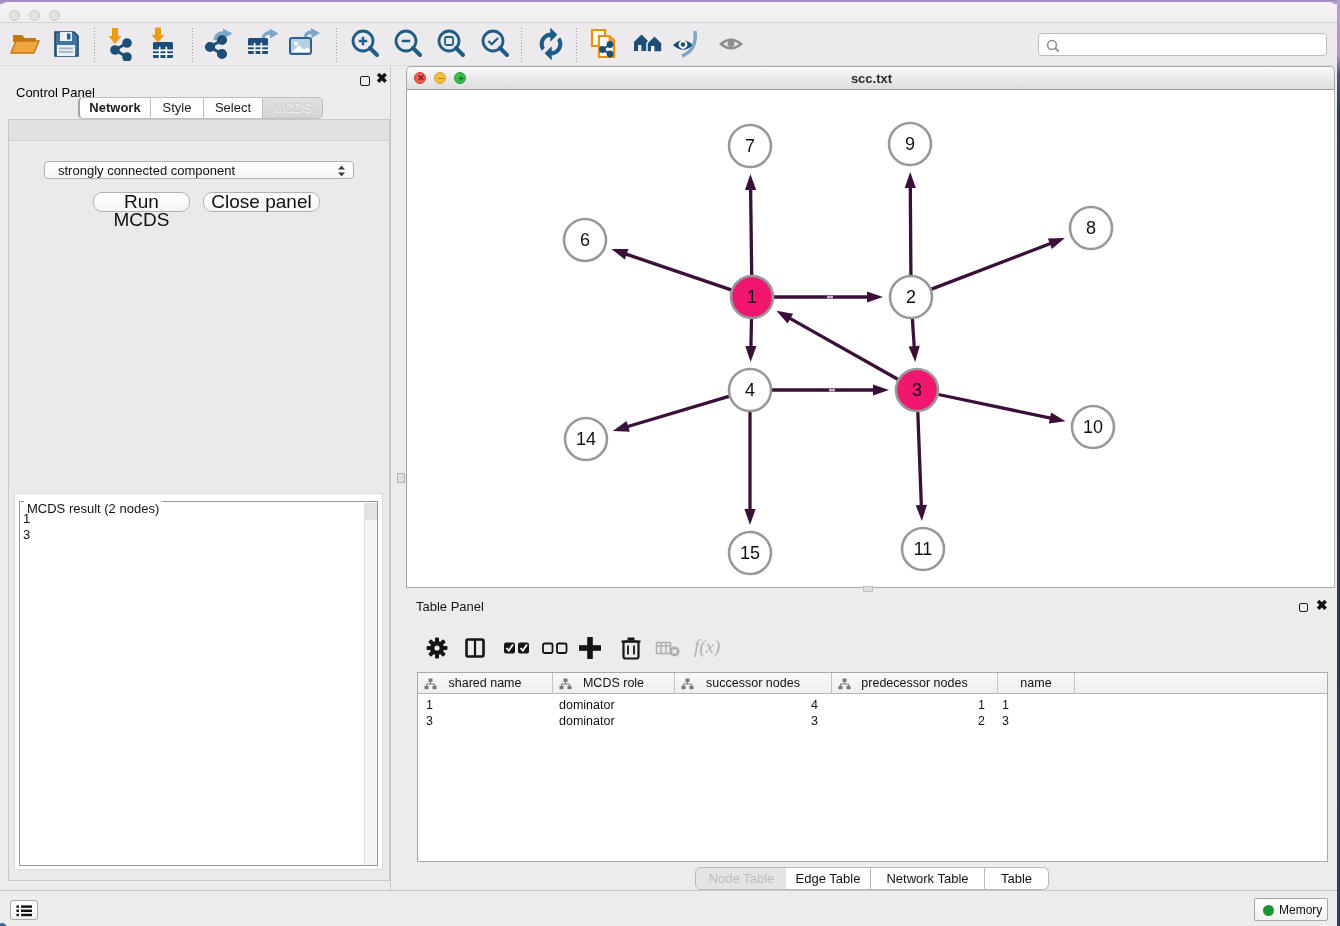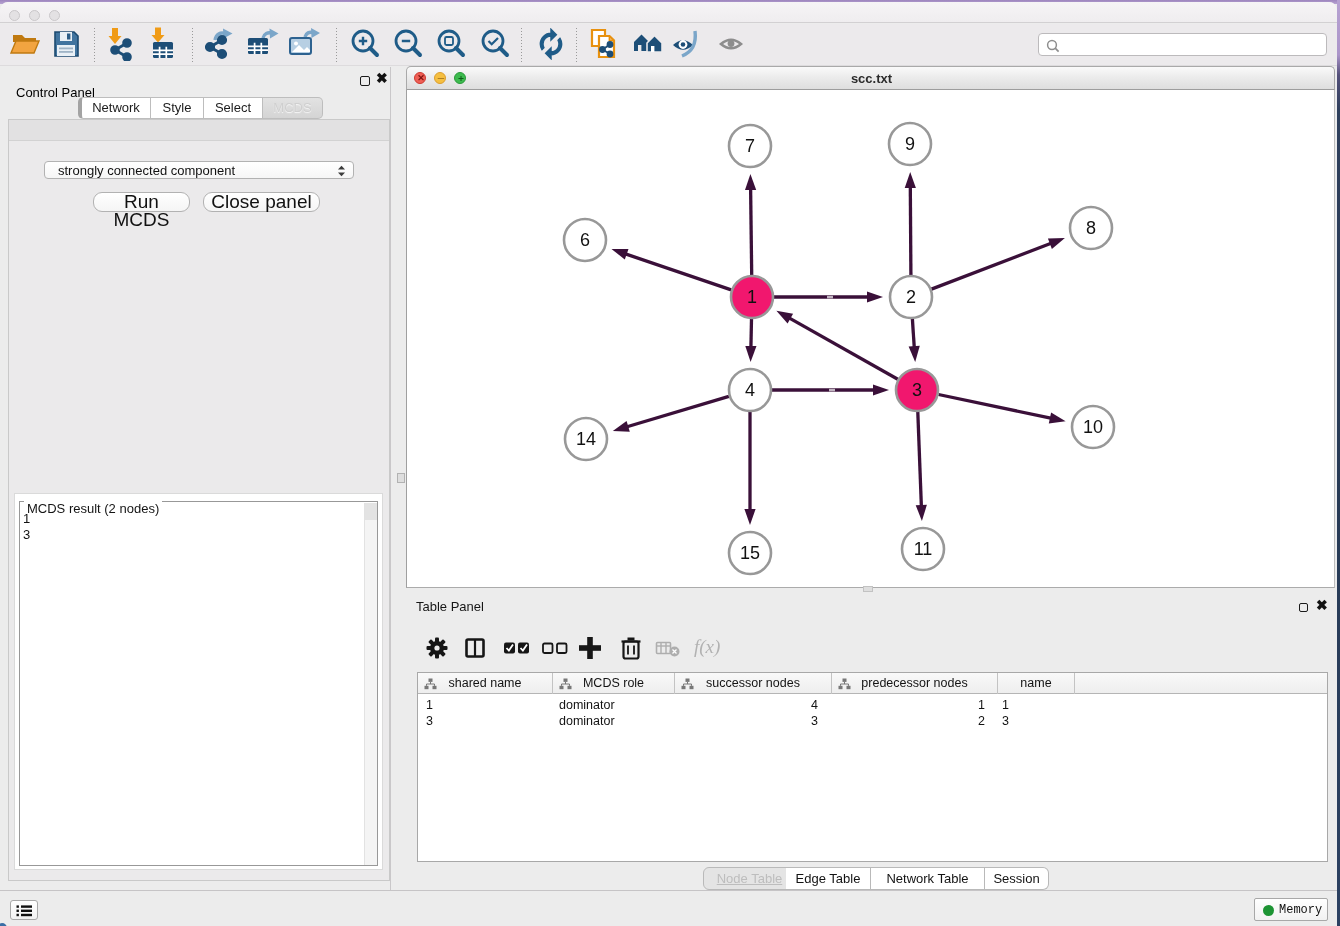--- a/index.html
+++ b/index.html
@@ -31,24 +31,24 @@
 #nethead { left:0; top:0; width:929px; height:24px; background:linear-gradient(180deg,#fafafa 0%,#ececec 45%,#dedede 100%);
   border:1px solid #a9a9a9; border-bottom:1px solid #9d9d9d; border-radius:5px 5px 0 0; }
 #nettitle { left:0; top:4px; width:929px; text-align:center; font-size:13px; font-weight:bold; color:#2b2b2b; }
 #netcanvas { left:0; top:24px; width:929px; height:498px; background:#fff; border-left:1px solid #9f9f9f; border-right:1px solid #bdbdbd; border-bottom:1px solid #ababab; }
 
 #tpanel { left:406px; top:590px; width:929px; height:298px; background:#ececec; }
 #tp-title { left:10px; top:7px; font-size:13px; color:#161616; }
 #ttable { left:11px; top:80px; width:911px; height:190px; background:#fff; border:1px solid #a8a8a8; }
 
 #statusbar { left:0; top:888px; width:1337px; height:36px; background:#ececec; border-top:1px solid #c6c4c6; }
-.btn { position:absolute; background:linear-gradient(180deg,#ffffff,#f2f2f2); border:1px solid #a8a8a8;font-family:Liberation Mono, monospace; }
+.btn { position:absolute; background:linear-gradient(180deg,#ffffff,#f2f2f2); border:1px solid #a8a8a8; }
 .cptab { position:absolute; top:0; height:22px; background:#fff; border:1px solid #bdbdbd; border-left:none;
   font-size:13px; color:#1c1c1c; text-align:center; line-height:20px; }
-.cptab:first-child { border-left:4px solid #a3a3a3; }
+.cptab:first-child { border-left:2px solid #a3a3a3;font-weight:bold; }
 .cptab.sel { background:linear-gradient(180deg,#e2e2e2,#d4d4d4); color:#cfcfcf; text-shadow:0 1px 1px #f8f8f8; }
 .cbtn { height:20px; background:linear-gradient(180deg,#ffffff,#f5f5f5); border:1px solid #b2b2b2; border-radius:9px;
   font-size:19px; color:#111; text-align:center; line-height:18px; }
 .tlb { position:absolute; width:12px; height:12px; border-radius:50%; top:5px; }
 .tlb span { position:absolute; left:0; top:-1px; width:12px; height:12px; font-size:9px; font-weight:bold; text-align:center; line-height:13px; }
 .thicon { position:absolute; top:3px; }
 .hcell { position:absolute; top:0; height:21px; border-right:1px solid #c3c3c3; font-size:12.5px; color:#131313; text-align:center; line-height:21px; }
 .trow { position:absolute; font-size:12.5px; color:#131313; }
 .btab { position:absolute; top:0; height:23px; background:#fff; border:1px solid #b9b9b9; border-left:none;
   font-size:13px; color:#131313; text-align:center; line-height:21px; }
@@ -395,24 +395,24 @@
       <div class="trow" style="left:257px;top:25px;width:143px;text-align:right;">4</div>
       <div class="trow" style="left:414px;top:25px;width:153px;text-align:right;">1</div>
       <div class="trow" style="left:584px;top:25px;">1</div>
       <div class="trow" style="left:8px;top:41px;">3</div>
       <div class="trow" style="left:141px;top:41px;">dominator</div>
       <div class="trow" style="left:257px;top:41px;width:143px;text-align:right;">3</div>
       <div class="trow" style="left:414px;top:41px;width:153px;text-align:right;">2</div>
       <div class="trow" style="left:584px;top:41px;">3</div>
     </div>
     <div class="abs" style="left:285px;top:275px;width:359px;height:23px;">
-      <div class="btab sel first" style="left:12px;width:93px;text-decoration:underline;">Node Table</div>
+      <div class="btab sel first" style="left:4px;width:93px;">Node Table</div>
       <div class="btab" style="left:95px;width:85px;">Edge Table</div>
       <div class="btab" style="left:180px;width:114px;">Network Table</div>
-      <div class="btab last" style="left:294px;width:64px;">Session</div>
+      <div class="btab last" style="left:294px;width:64px;">Table</div>
     </div>
   </div>
   <div class="abs" style="left:397px;top:471px;width:8px;height:10px;background:#dedede;border:1px solid #b2b2b2;"></div>
   <div class="abs" style="left:863px;top:584px;width:10px;height:6px;background:#dedede;border:1px solid #c2c2c2;"></div>
   <div class="abs" id="statusbar">
     <div class="btn" style="left:10px;top:9px;width:28px;height:20px;border-radius:3px;">
       <svg class="abs" style="left:5px;top:2.5px;" width="17" height="14" viewBox="0 0 17 14">
         <g fill="#111">
             <rect x="0.5" y="1.4" width="2.4" height="2.4"></rect>
             <rect x="0.5" y="5.6" width="2.4" height="2.4"></rect>

